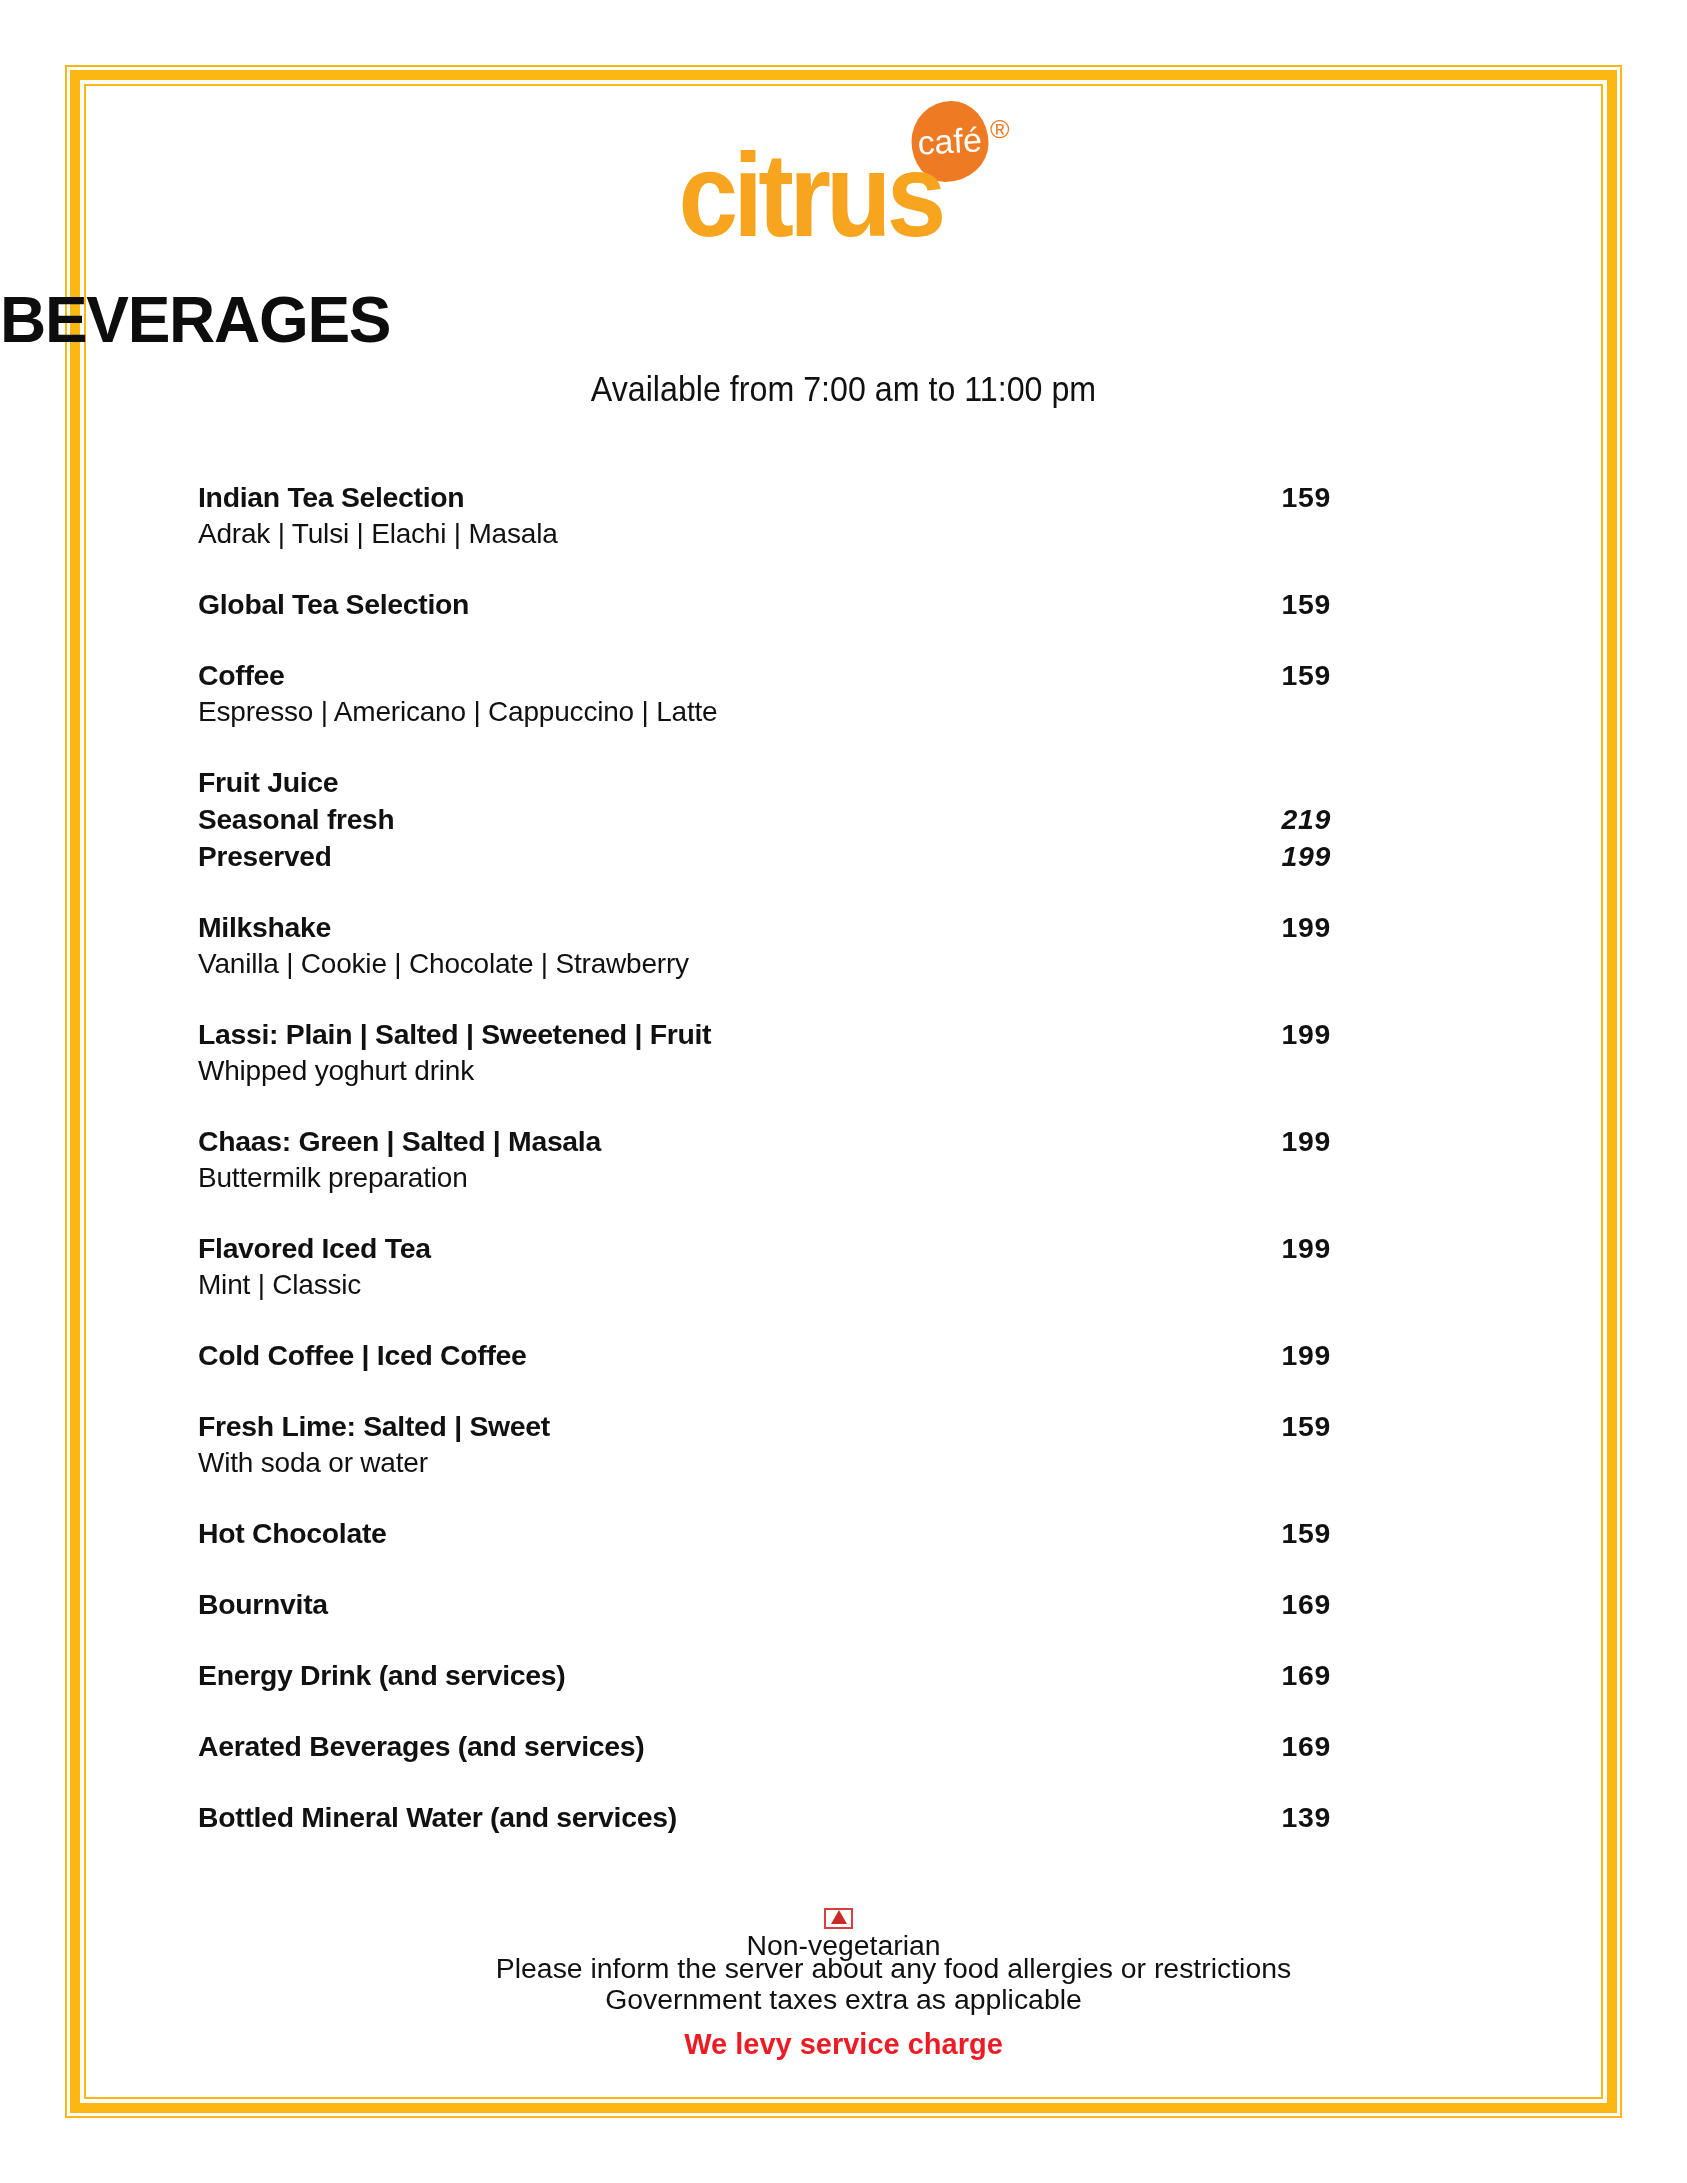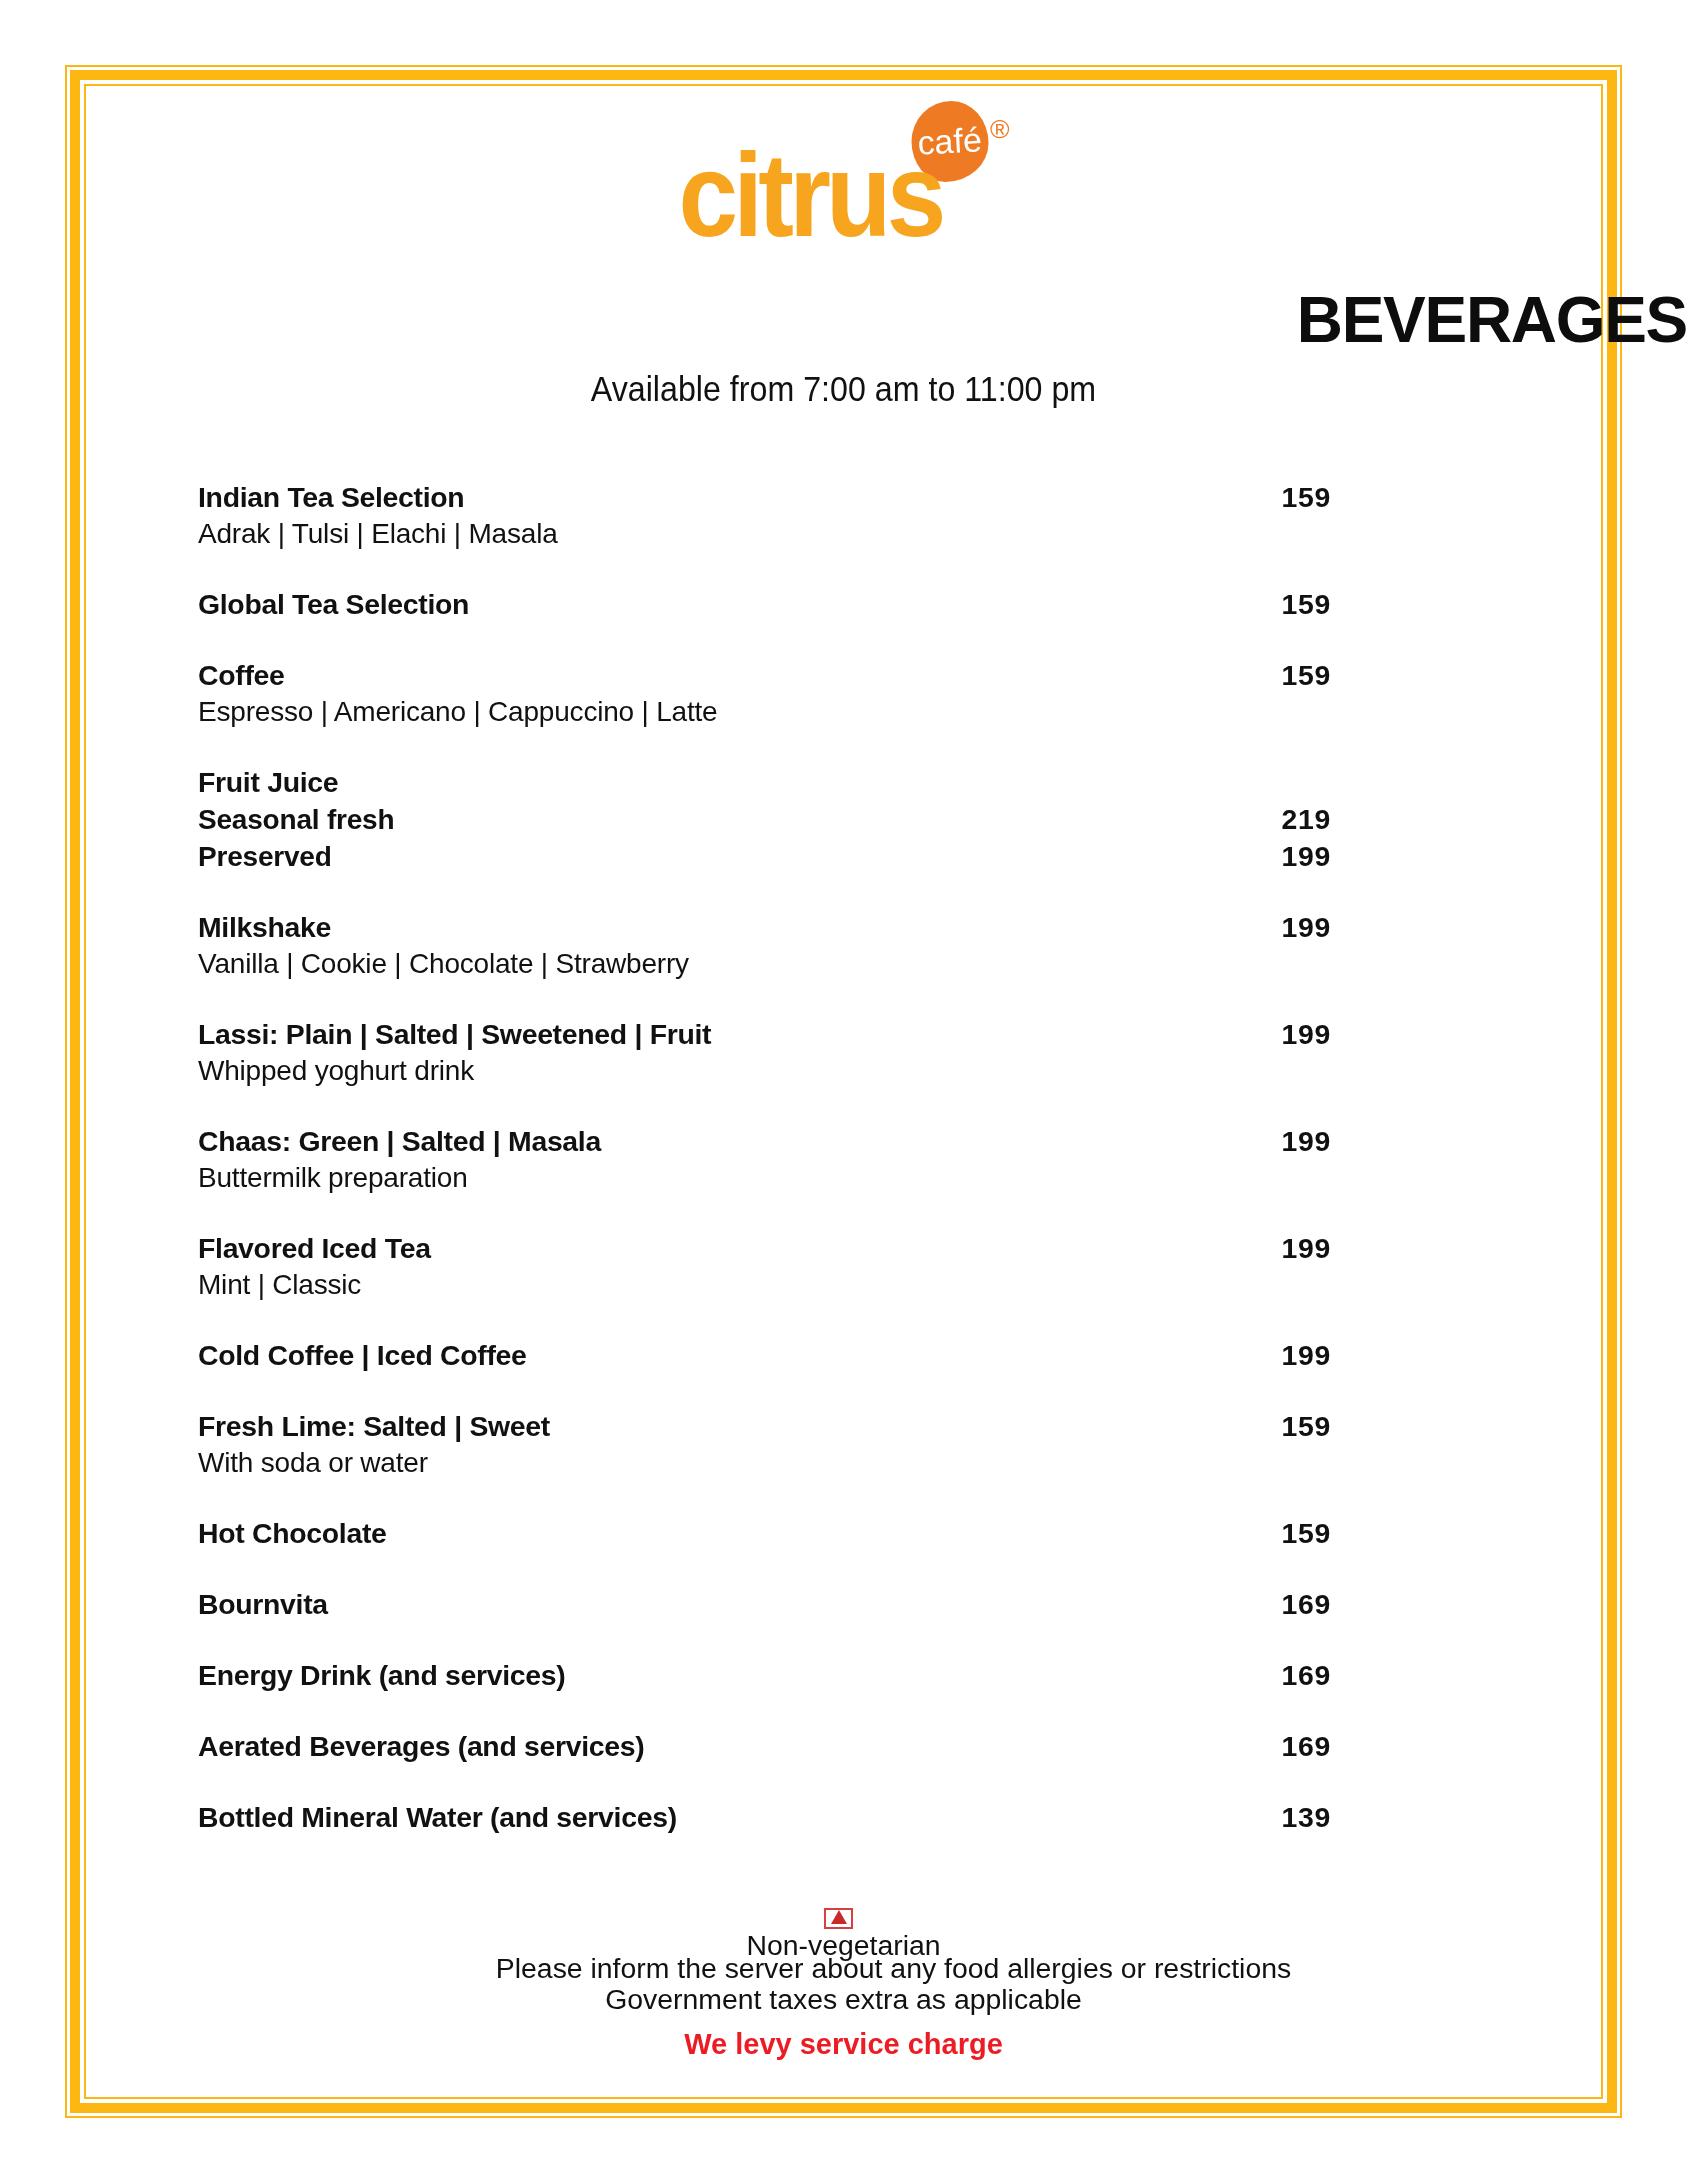--- a/index.html
+++ b/index.html
@@ -45,38 +45,38 @@
     display:flex; align-items:center; justify-content:center;
   }
   .badge-text { color:var(--badge-text); font-size:34px; font-weight:500;
                 transform:rotate(-3deg); z-index:3; }
   .registered { position:absolute; left:312px; top:16px; z-index:1;
                 font-size:26.5px; color:var(--logo-orange); }
 
   
   .title {
     position:absolute; top:288px; left:0; width:100%;
-    text-align:right; font-size:64px; font-weight:bold;
+    text-align:left; font-size:64px; font-weight:bold;
     letter-spacing:-1.3px; line-height:1; color:#0d0d0d;
   }
   .subtitle {
     position:absolute; top:370px; left:0; width:100%;
     text-align:center; font-size:35px; line-height:1.1;
     transform:scaleX(0.92);
   }
 
   
   .menu { position:absolute; top:479px; left:198px; width:1133px; }
   .item { margin-bottom:34px; }
   .row  { display:flex; justify-content:space-between; align-items:baseline; }
   .name  { font-size:28.4px; font-weight:bold; line-height:37px; letter-spacing:-0.3px; }
   .price { font-size:28.4px; font-weight:bold; line-height:37px; letter-spacing:0.7px; }
   .desc  { font-size:28px; line-height:36px; letter-spacing:-0.2px; }
   .variant .vname { font-size:28px; line-height:36px; letter-spacing:-0.2px; font-weight:bold; }
-  .variant .price { line-height:36px; }
+  .variant .price { line-height:36px;font-style:italic; }
 
   
   .footer { position:absolute; top:1917px; left:0; width:1687px; text-align:center; }
   .nonveg-line { display:flex; align-items:center; justify-content:center;
                  height:36px; font-size:28.4px;flex-direction:column; }
   .nonveg-icon {
     width:29px; height:29px; border:2.6px solid var(--nonveg-red);
     display:inline-flex; align-items:flex-end; justify-content:center;
     margin-right:9.3px; background:#fff;
   }

